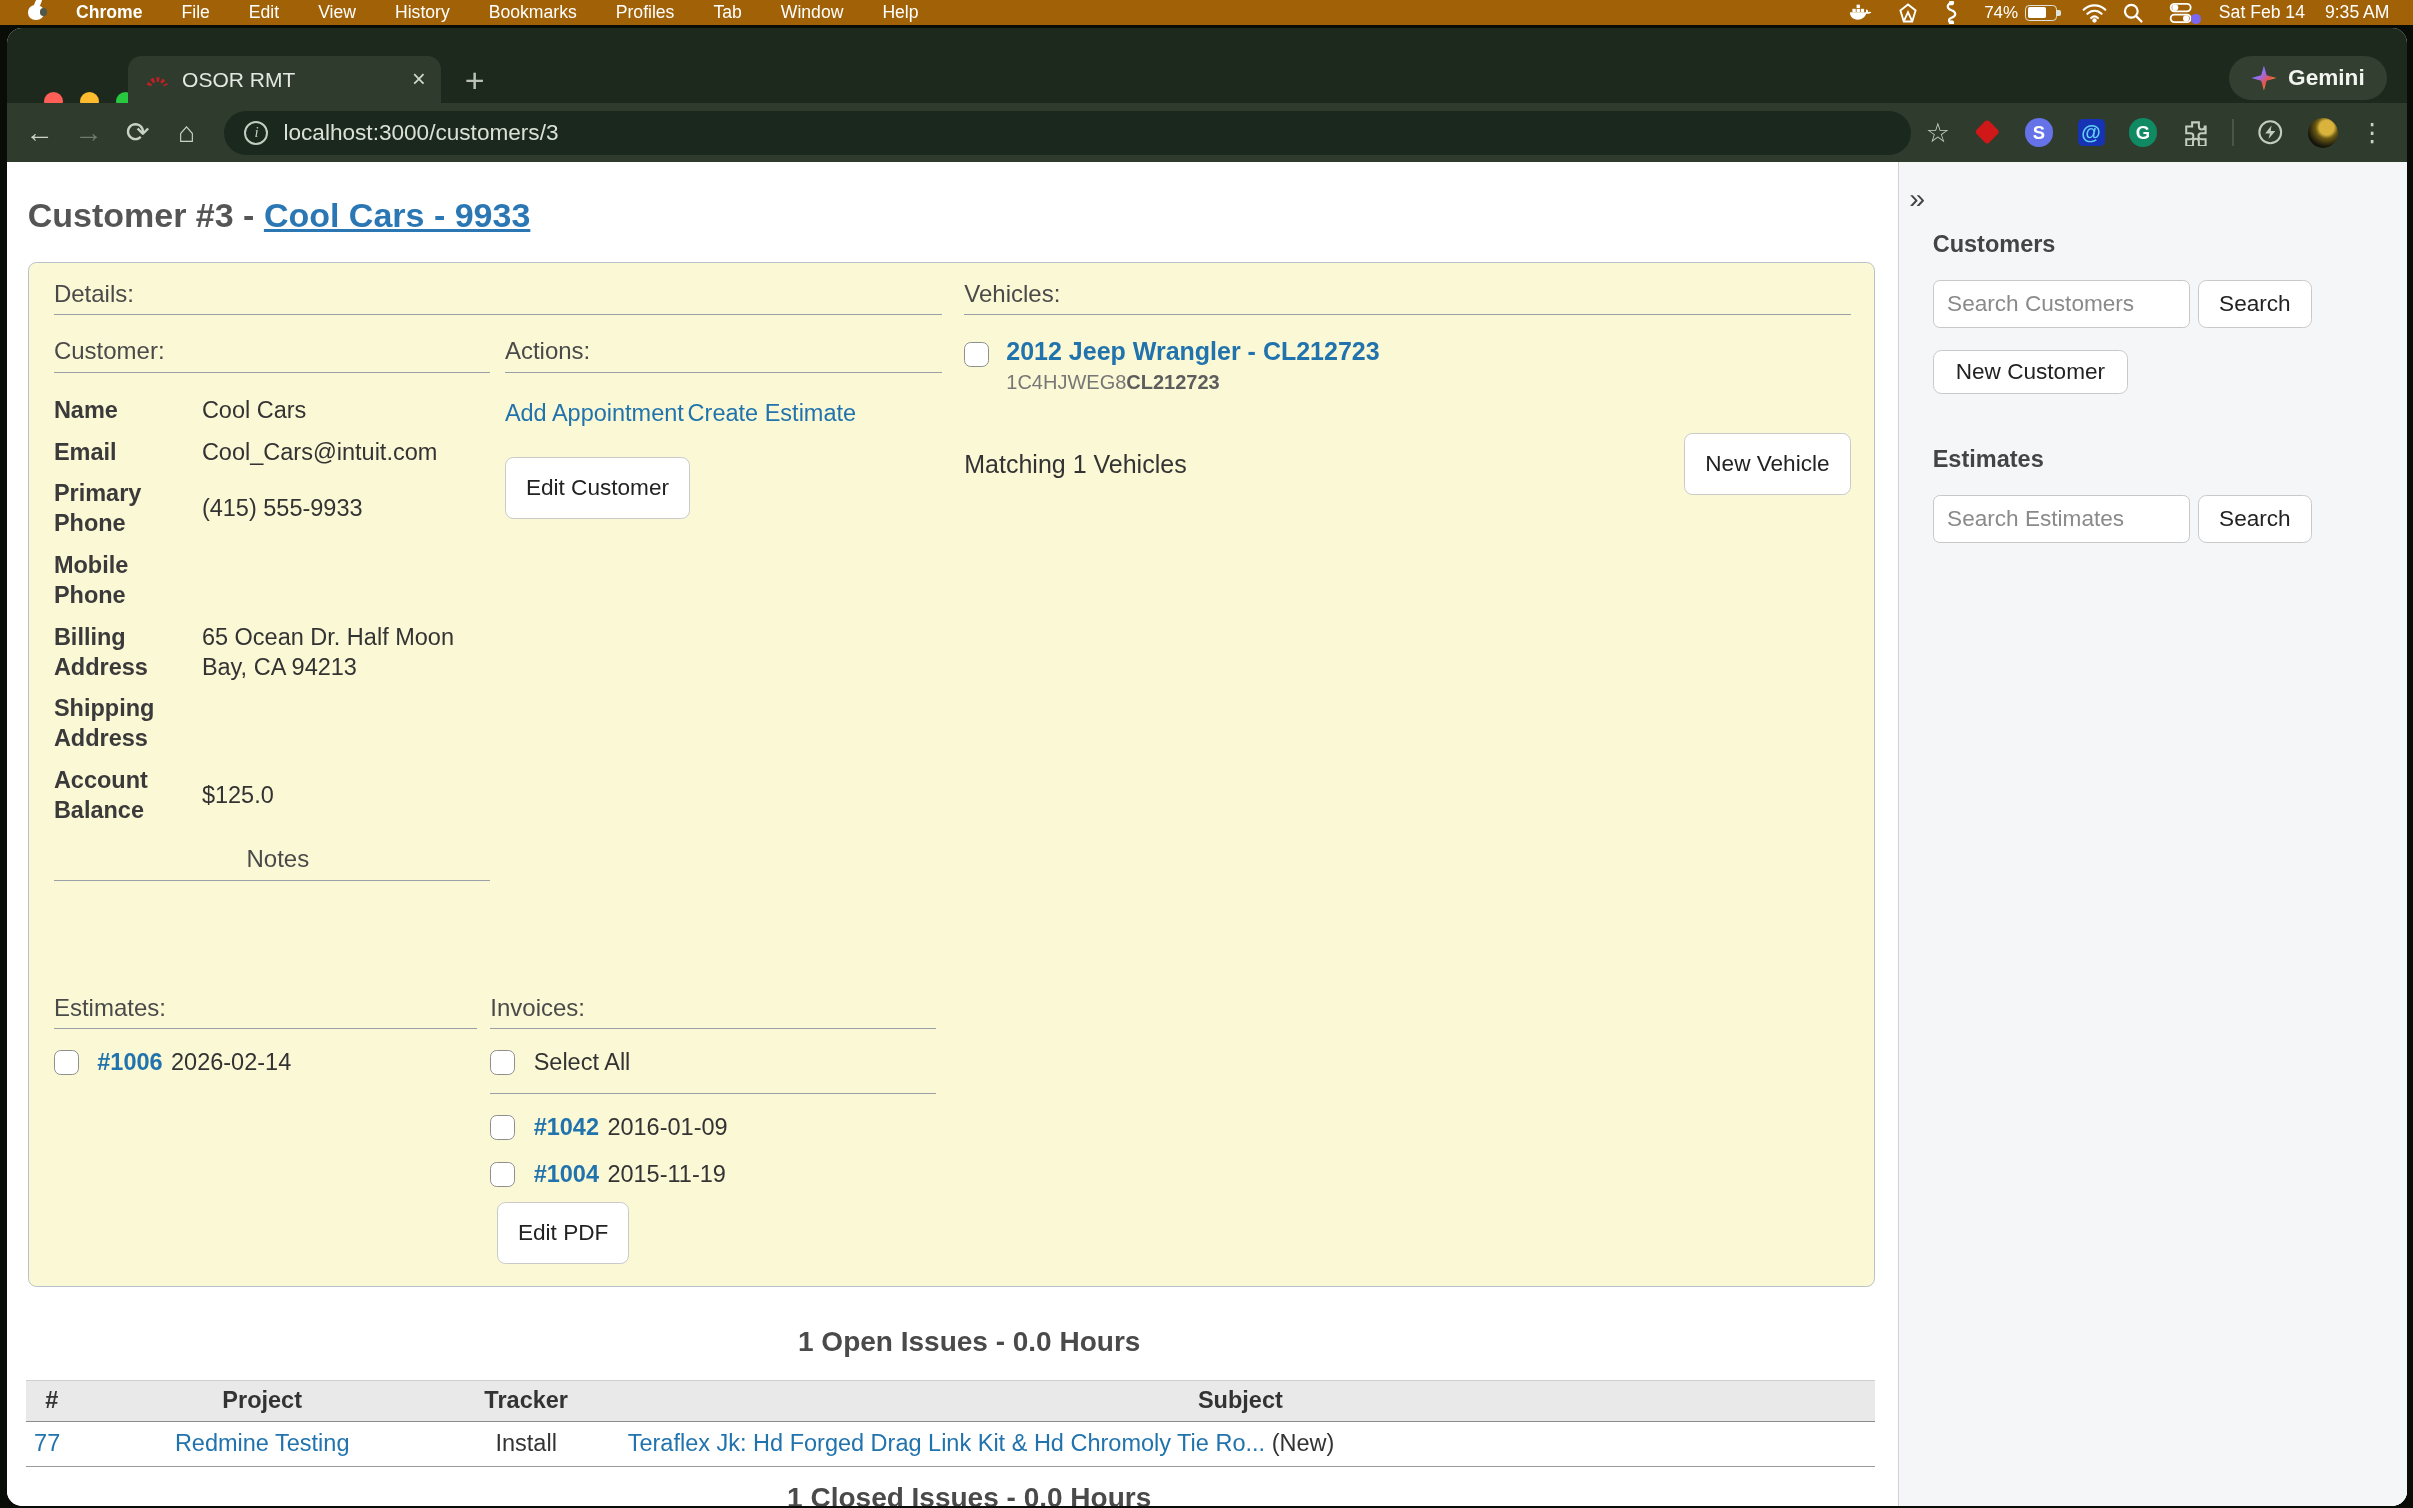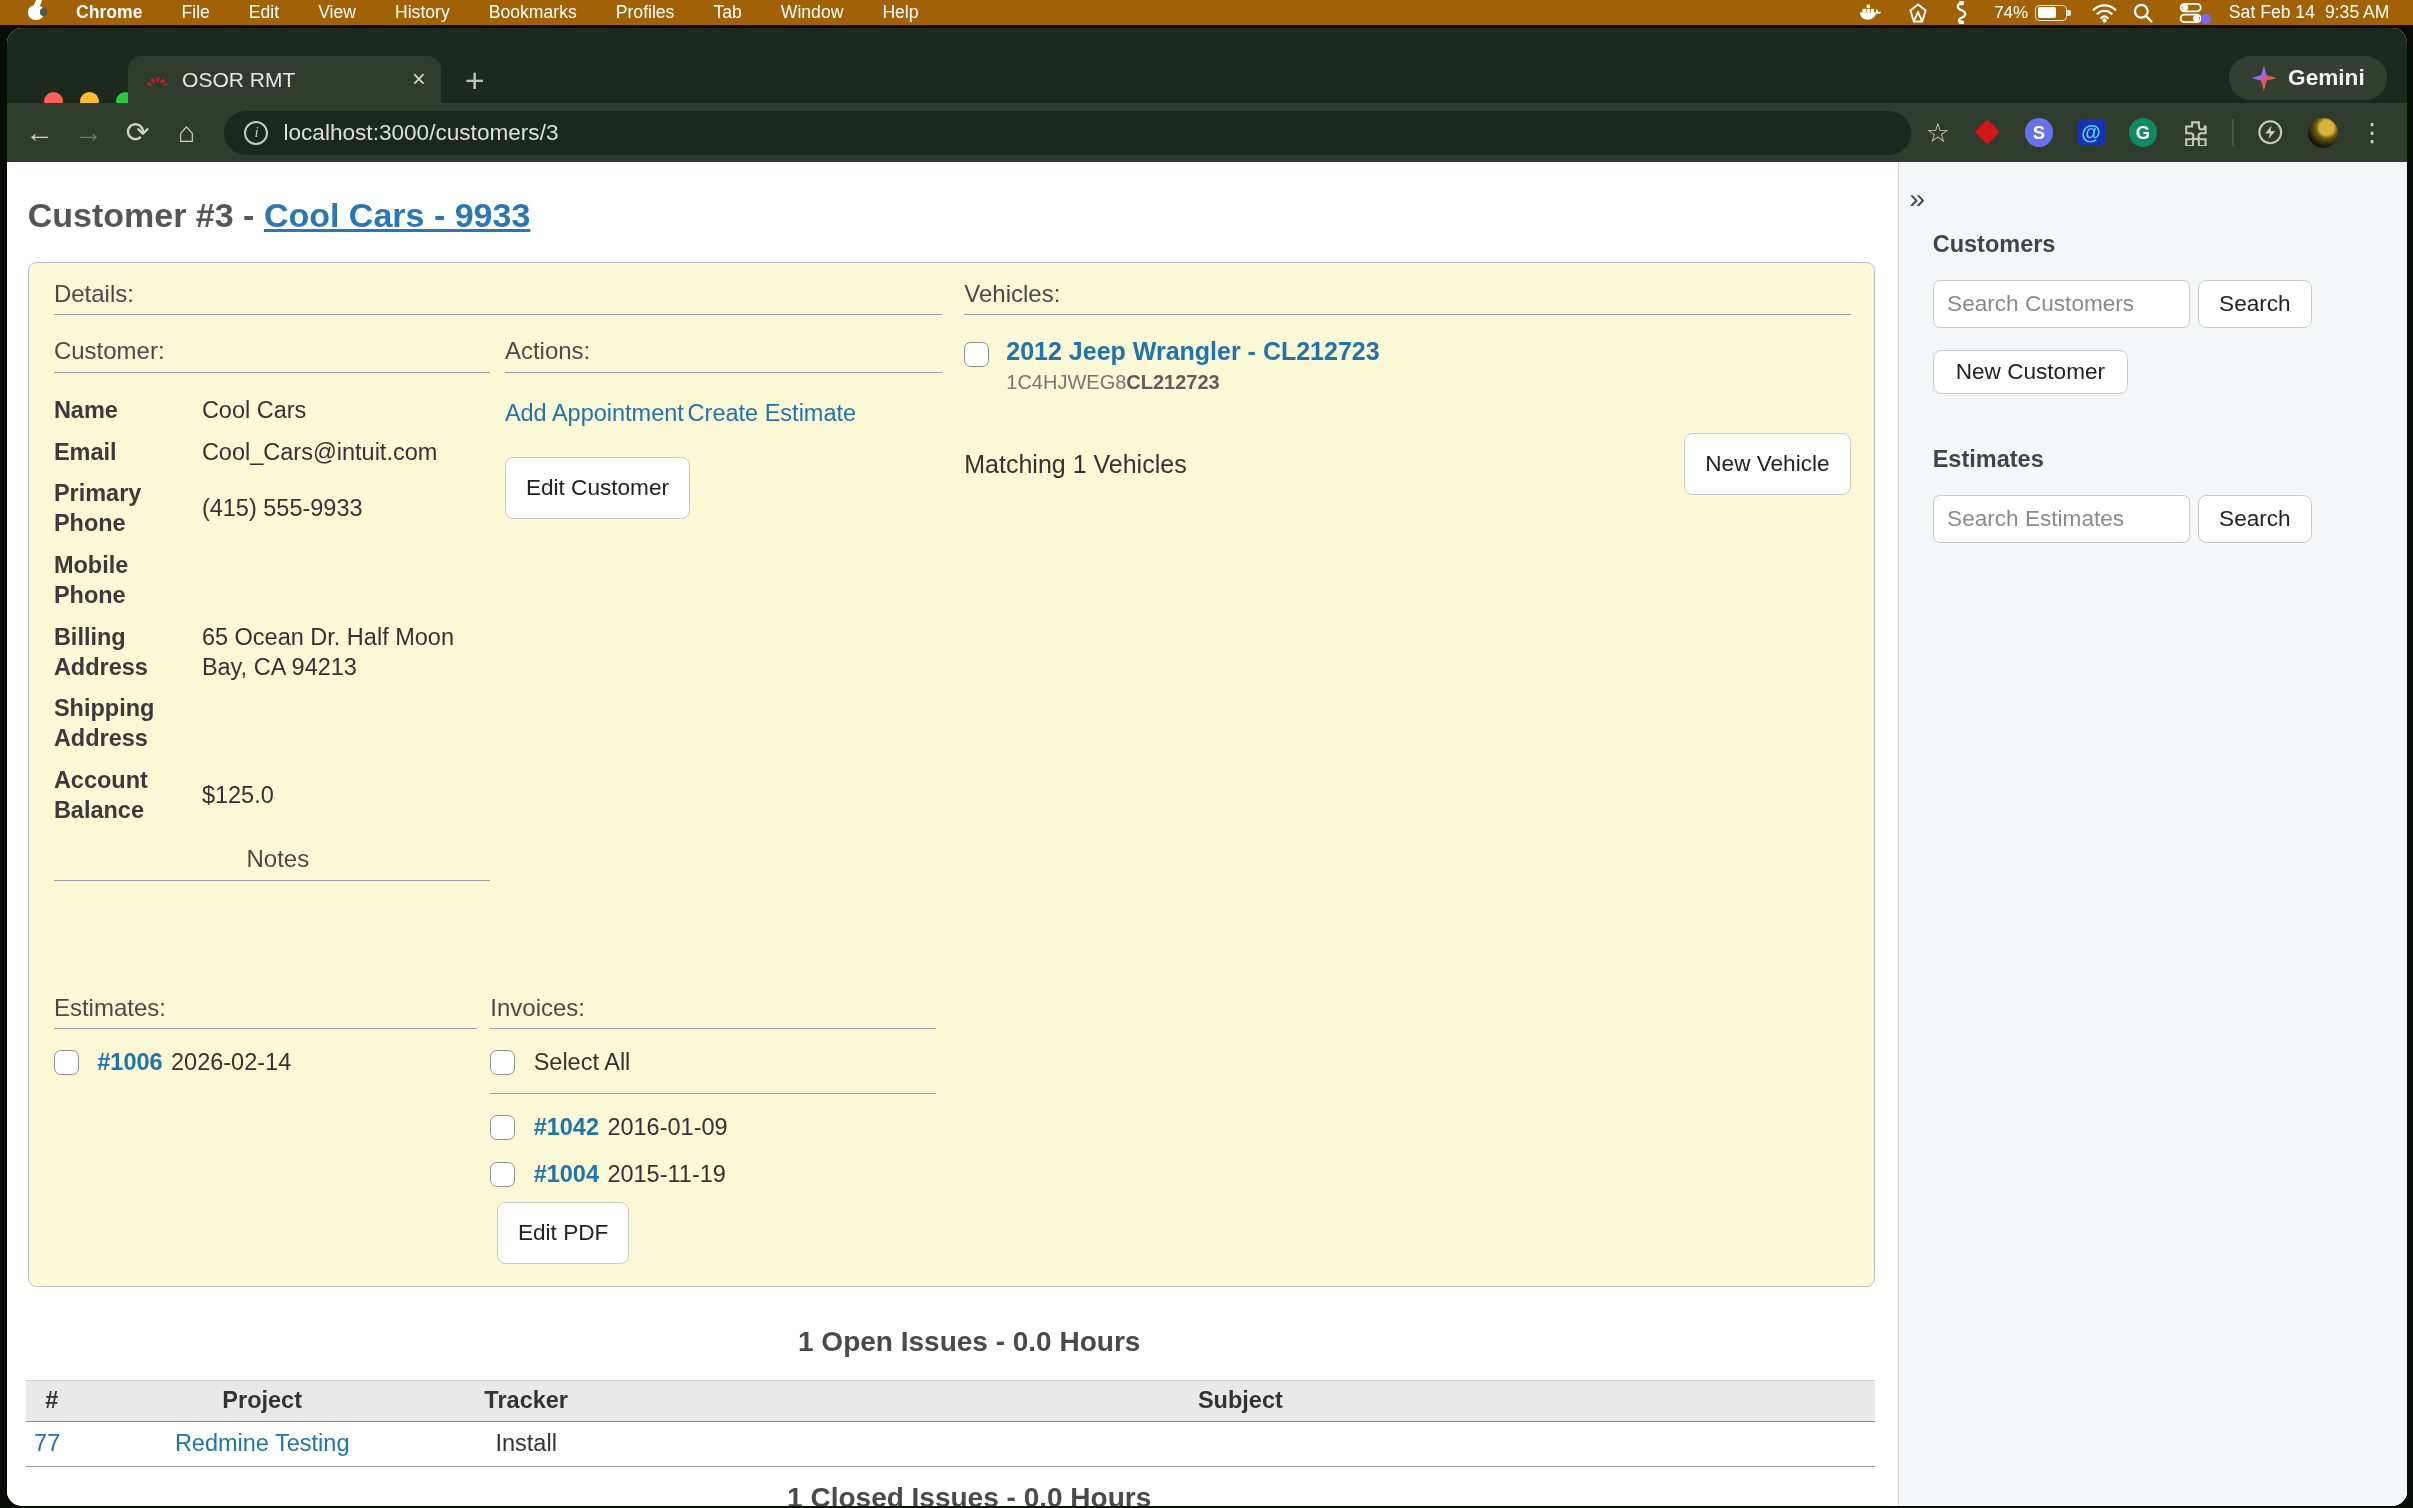--- a/index.html
+++ b/index.html
@@ -16,21 +16,21 @@
   .menubar .apple:after { content:""; position:absolute; width:7.5px; height:7.5px; background:#50584a;
     border-radius:50%; right:-3.4px; top:3.4px; }
   .menu-item { margin-right:39px; white-space:nowrap; }
   .menu-item.app { font-weight:bold; }
   .mb-status { position:absolute; right:0; top:0; height:25px; display:flex; align-items:center; gap:25px; padding-right:23.5px; }
   .mb-ic { display:flex; align-items:center; }
   .batt-wrap { display:flex; align-items:center; gap:6.7px; color:#fff; font-size:17px; }
   .batt { width:32px; height:16px; border:1.7px solid #dfe2db; border-radius:4.2px; position:relative; padding:1.7px; }
   .batt i { display:block; height:100%; width:70%; background:#fff; border-radius:1.7px; }
   .batt:after { content:""; position:absolute; right:-5px; top:4.2px; width:3.4px; height:6.7px; background:#dfe2db; border-radius:0 1.7px 1.7px 0; }
-  .mb-datetime { color:#fff; font-size:17.6px; display:flex; gap:10px; }
+  .mb-datetime { color:#fff; font-size:17.6px; display:flex; gap:20px; }
 
   
   .window { position:absolute; left:6.7px; top:28px; width:2400px; height:1478px;
     border-radius:15px; overflow:hidden; background:#fff; }
 
   .tabstrip { height:75px; background:#1d291d; position:relative; }
   .traffic { position:absolute; top:65px; display:flex; gap:17px; left:37px; top:64px; }
   .traffic span { width:19px; height:19px; border-radius:50%; display:block; }
   .tl-red { background:#ff5f57; } .tl-yellow { background:#febc2e; } .tl-green { background:#28c840; }
   .traffic { top:64px; }
@@ -421,20 +421,23 @@
         <div class="it-header">
           <div class="c-id">#</div>
           <div class="c-proj">Project</div>
           <div class="c-track">Tracker</div>
           <div class="c-subj">Subject</div>
         </div>
         <div class="it-row">
           <div class="c-id"><a href="#" class="tbl-link">77</a></div>
           <div class="c-proj"><a href="#" class="tbl-link">Redmine Testing</a></div>
           <div class="c-track">Install</div>
+          <div class="c-subj">
+            <a href="#" class="tbl-link">Teraflex Jk: Hd Forged Drag Link Kit &amp; Hd Chromoly Tie Ro...</a><span class="subj-status">(New)</span>
+          </div>
         </div>
       </div>
 
       <div class="issues-h" style="margin-top:15px">1 Closed Issues - 0.0 Hours</div>
     </div>
 
     <div class="sidebar">
       <div class="collapse-chev">»</div>
 
       <div class="sb-h">Customers</div>

